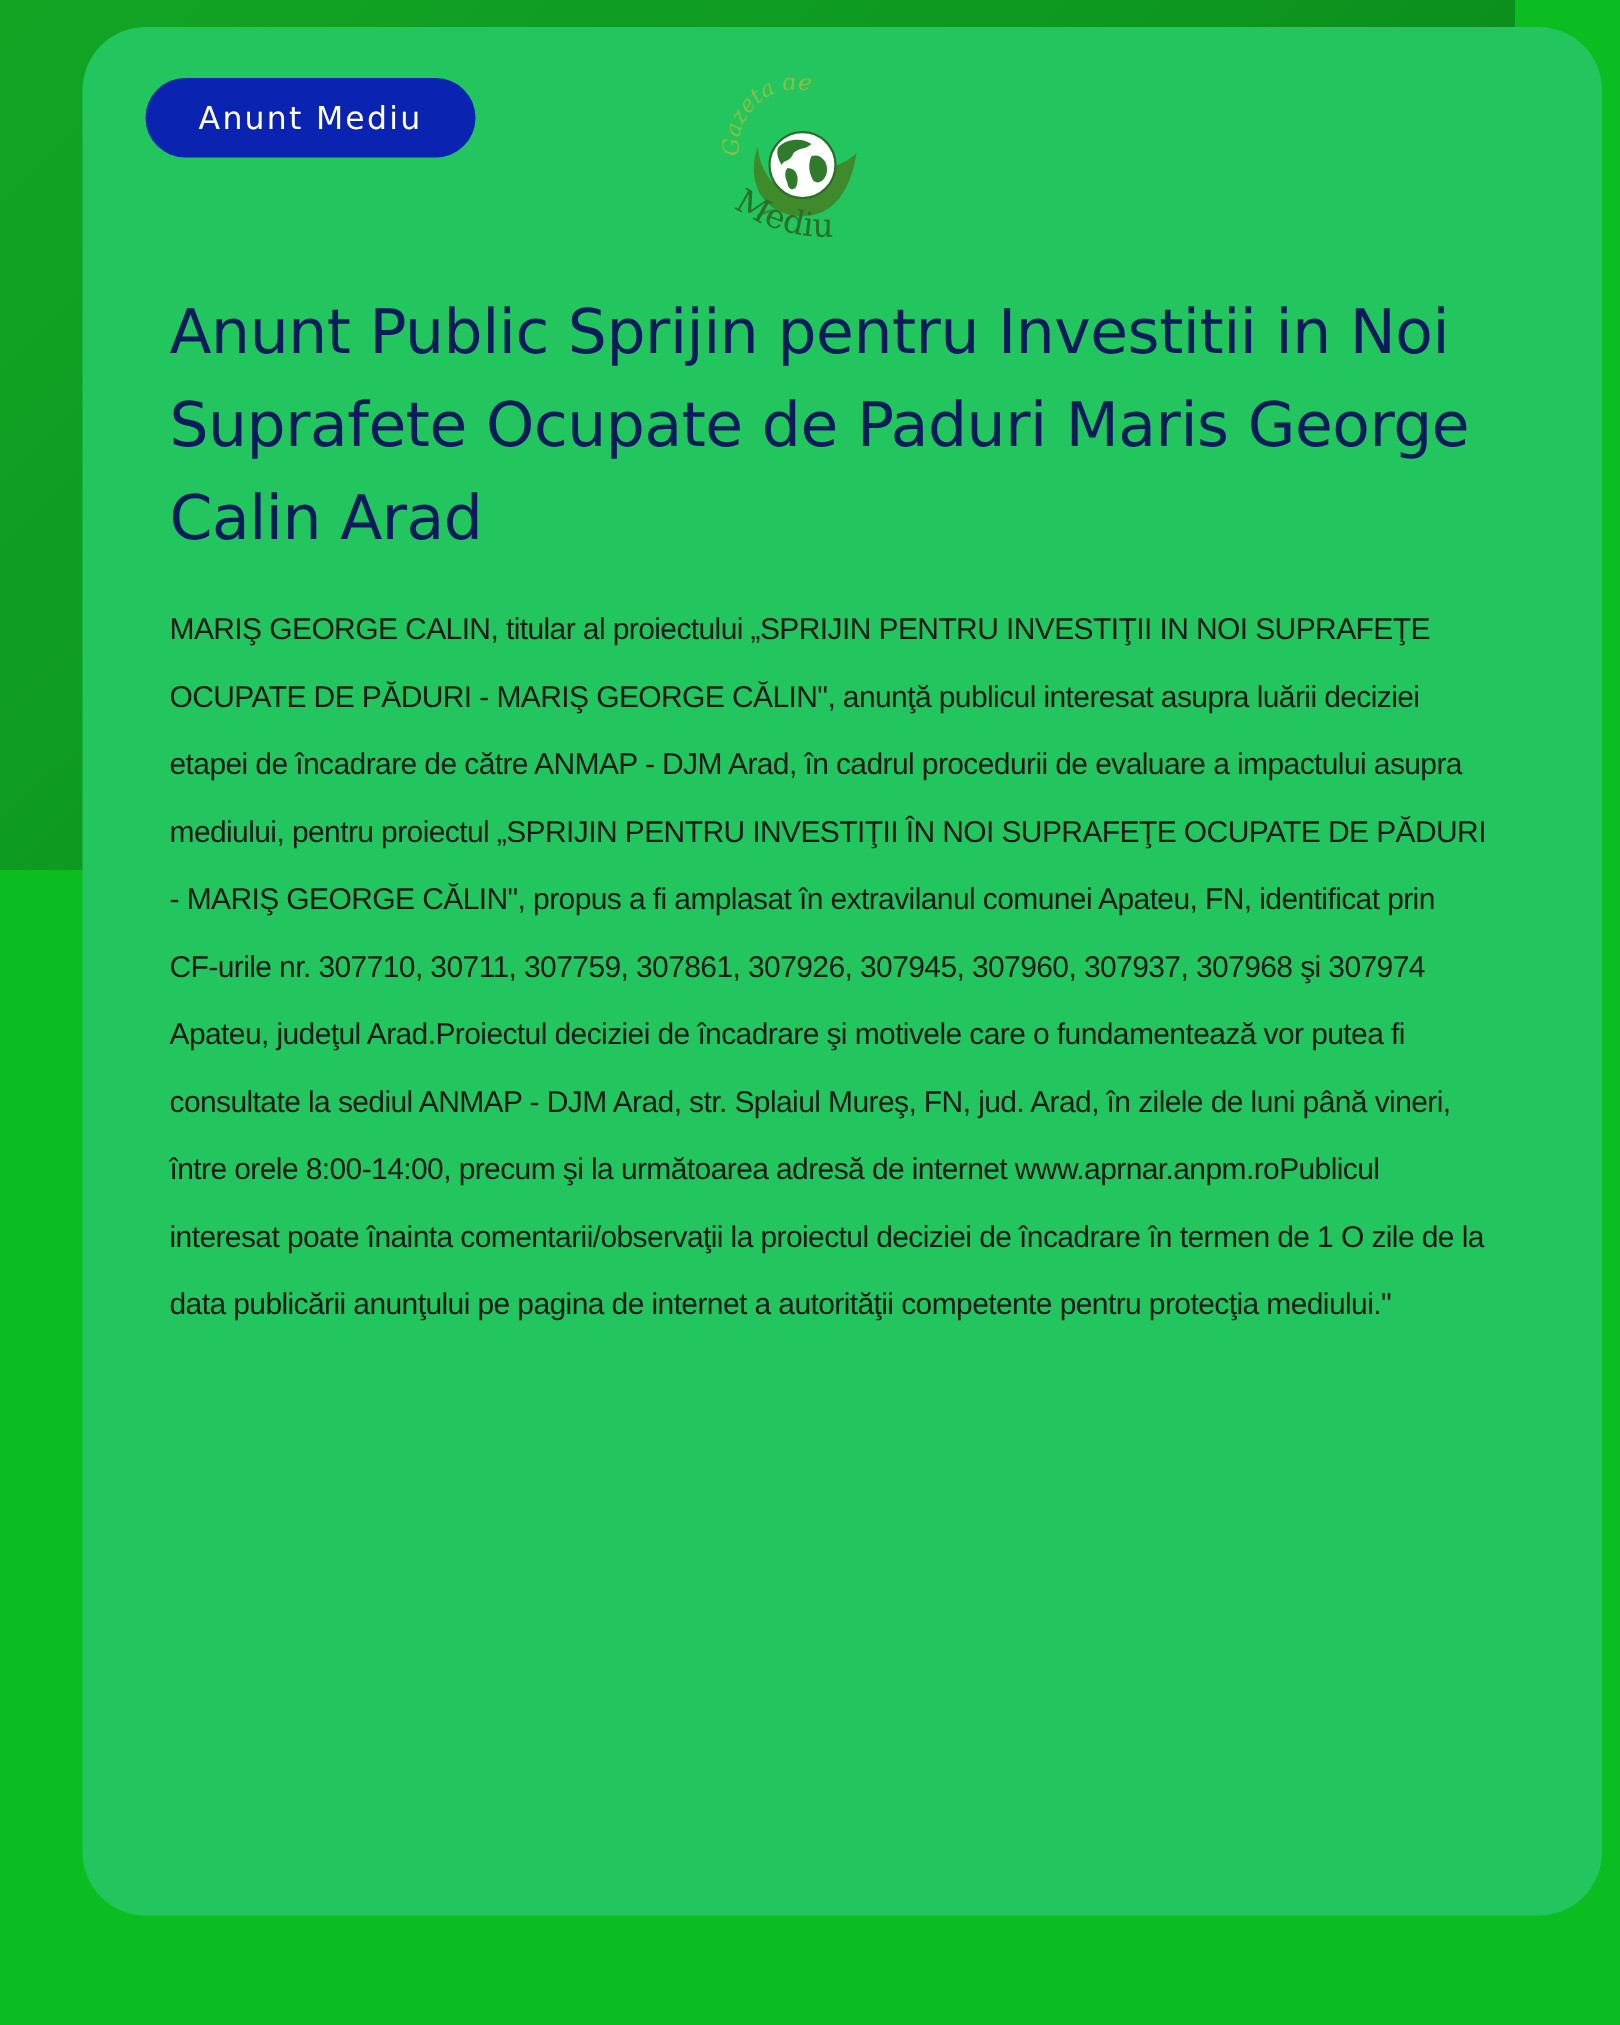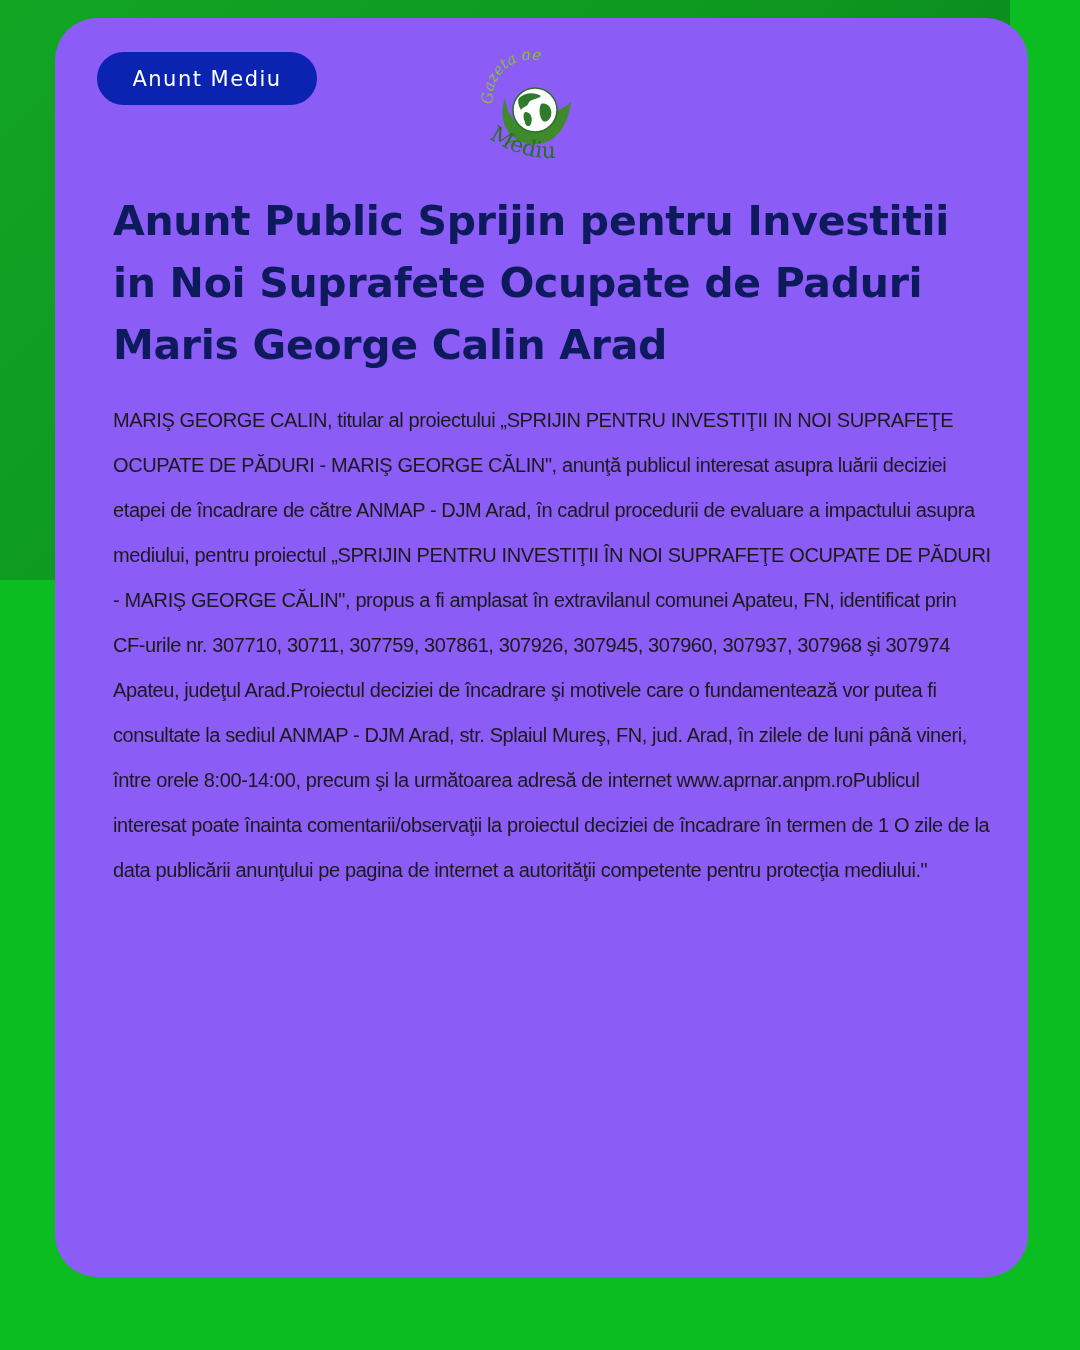--- a/index.html
+++ b/index.html
@@ -21,23 +21,24 @@
       width: 1010px;
       height: 580px;
       background: linear-gradient(135deg, #12a524 0%, #0d9720 50%, #087a16 100%);
     }
     .card {
       position: absolute;
       left: 55px;
       top: 18px;
       width: 973px;
       height: 1259px;
-      background: #8b5cf6;
+      background: #22c55e;
       border-radius: 42px;
       overflow: hidden;
+      padding-left: 40px;
     }
     .tag {
       position: absolute;
       left: 42px;
       top: 34px;
       width: 220px;
       height: 53px;
       border-radius: 27px;
       background: #0a23b0;
       color: #ffffff;
@@ -56,21 +57,21 @@
       height: 120px;
     }
     .title {
       position: absolute;
       left: 58px;
       top: 172px;
       width: 880px;
       margin: 0;
       color: #0d1a5c;
       font-family: "DejaVu Sans", sans-serif;
-      font-weight: bold;
+      font-weight: normal;
       font-size: 41px;
       line-height: 62px;
       letter-spacing: -0.3px;
     }
     .body-text {
       position: absolute;
       left: 58px;
       top: 380px;
       width: 880px;
       margin: 0;

